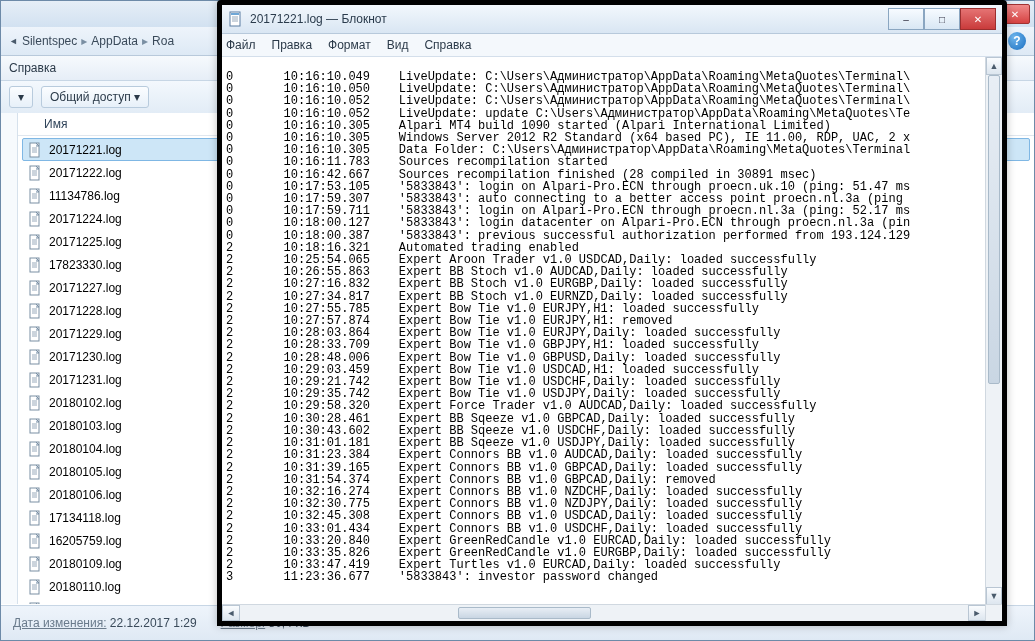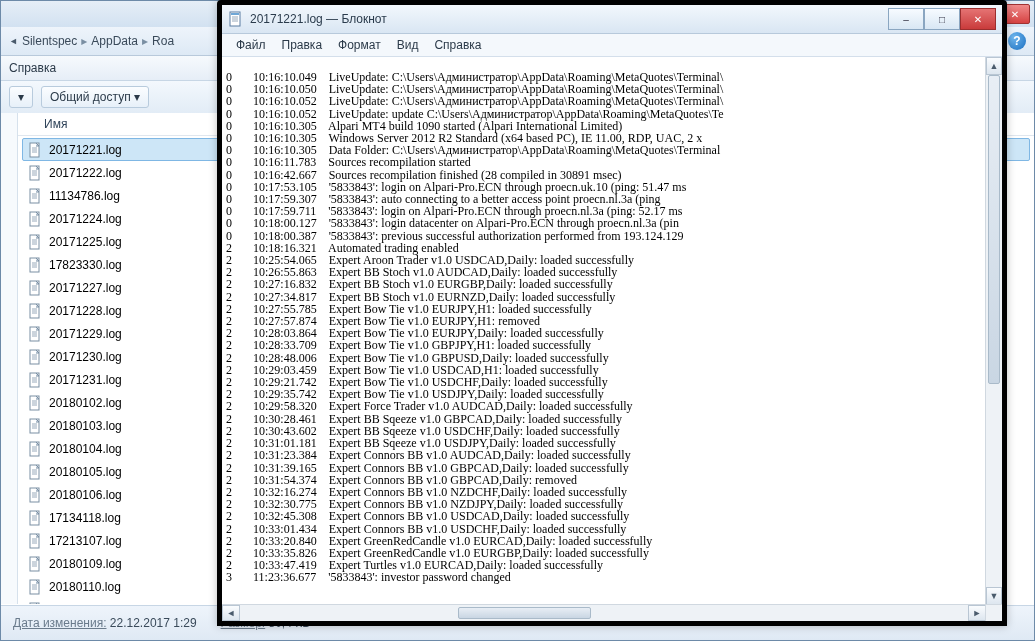--- a/index.html
+++ b/index.html
@@ -29,24 +29,24 @@
   .question{width:18px;height:18px;border-radius:50%;background:radial-gradient(circle at 30% 30%,#6fb7f0,#1a6fc0);color:#fff;display:flex;align-items:center;justify-content:center;font-weight:bold;margin-left:auto;}
 
   
   .notepad{position:absolute;left:190px;top:0;width:790px;height:626px;background:#0369a1;border:5px solid #000000;border-radius:4px 4px 0 0;box-shadow:0 0 8px rgba(0,0,0,.25);box-sizing:border-box;display:flex;flex-direction:column;margin-left:27px;}
   .notepad .titlebar{height:28px;background:linear-gradient(#f2f7fc,#d9e6f3);display:flex;align-items:center;padding:0 6px;gap:6px;border-bottom:1px solid #b7c9db;}
   .notepad .titlebar .icon{width:16px;height:16px;}
   .notepad .titlebar .title{color:#2a3b4c;}
   .notepad .winbtns{margin-left:auto;display:flex;gap:0;}
   .notepad .winbtn{width:34px;height:20px;border:1px solid #8aa6c1;border-radius:0;background:linear-gradient(#f7fbff,#d9e7f4);}
   .notepad .winbtn.close{background:linear-gradient(#e57373,#c93b3b);border-color:#9a2e2e;}
-  .notepad .menubar{height:22px;background:#f4f8fc;border-bottom:1px solid #d4dfeb;display:flex;align-items:center;gap:16px;padding:0 14px;color:#2b3a49;}
+  .notepad .menubar{height:22px;background:#f4f8fc;border-bottom:1px solid #d4dfeb;display:flex;align-items:center;gap:16px;padding:0 4px;color:#2b3a49;}
   .notepad .menubar span{cursor:default;}
   .notepad .client{flex:1;position:relative;overflow:hidden;background:#fff;}
-  .logtext{position:absolute;inset:0 16px 16px 0;padding:2px 4px;font-family:Liberation Serif, serif;font-size:12px;line-height:12.2px;color:#000;white-space:pre;overflow:hidden;}
+  .logtext{position:absolute;inset:0 16px 16px 0;padding:2px 4px;font-family:Liberation Mono, monospace;font-size:12px;line-height:12.2px;color:#000;white-space:pre;overflow:hidden;}
   .scroll-v{position:absolute;top:0;right:0;bottom:16px;width:16px;background:#eef2f6;border-left:1px solid #d0d8e0;display:flex;flex-direction:column;}
   .scroll-h{position:absolute;left:0;right:16px;bottom:0;height:16px;background:#eef2f6;border-top:1px solid #d0d8e0;display:flex;}
   .sbtn{background:linear-gradient(#fafcfe,#dde6ef);border:1px solid #b9c6d3;display:flex;align-items:center;justify-content:center;font-size:9px;color:#47586a;}
   .scroll-v .sbtn{height:16px;}
   .scroll-h .sbtn{width:16px;}
   .track{flex:1;position:relative;}
   .thumb{background:linear-gradient(#e8eef5,#c9d6e3);border:1px solid #a9bac9;border-radius:2px;position:absolute;}
   .corner{position:absolute;right:0;bottom:0;width:16px;height:16px;background:#eef2f6;border-left:1px solid #d0d8e0;border-top:1px solid #d0d8e0;}
   .tri{font-size:9px;color:#4a5b6c;}
 </style>
@@ -293,21 +293,21 @@
           <div class="filerow">
             <span class="fileicon">
               <svg viewBox="0 0 16 16">
                 <rect x="3" y="1" width="9" height="14" fill="#fff" stroke="#7a8fa3"></rect>
                 <polyline points="9,1 12,4 9,4" fill="#dde6ef" stroke="#7a8fa3"></polyline>
                 <line x1="5" y1="6" x2="10" y2="6" stroke="#9ab"></line>
                 <line x1="5" y1="8" x2="10" y2="8" stroke="#9ab"></line>
                 <line x1="5" y1="10" x2="10" y2="10" stroke="#9ab"></line>
               </svg>
             </span>
-            <span>17213107.log</span>
+            <span>16205759.log</span>
           </div>
           <div class="filerow">
             <span class="fileicon">
               <svg viewBox="0 0 16 16">
                 <rect x="3" y="1" width="9" height="14" fill="#fff" stroke="#7a8fa3"></rect>
                 <polyline points="9,1 12,4 9,4" fill="#dde6ef" stroke="#7a8fa3"></polyline>
                 <line x1="5" y1="6" x2="10" y2="6" stroke="#9ab"></line>
                 <line x1="5" y1="8" x2="10" y2="8" stroke="#9ab"></line>
                 <line x1="5" y1="10" x2="10" y2="10" stroke="#9ab"></line>
               </svg>

